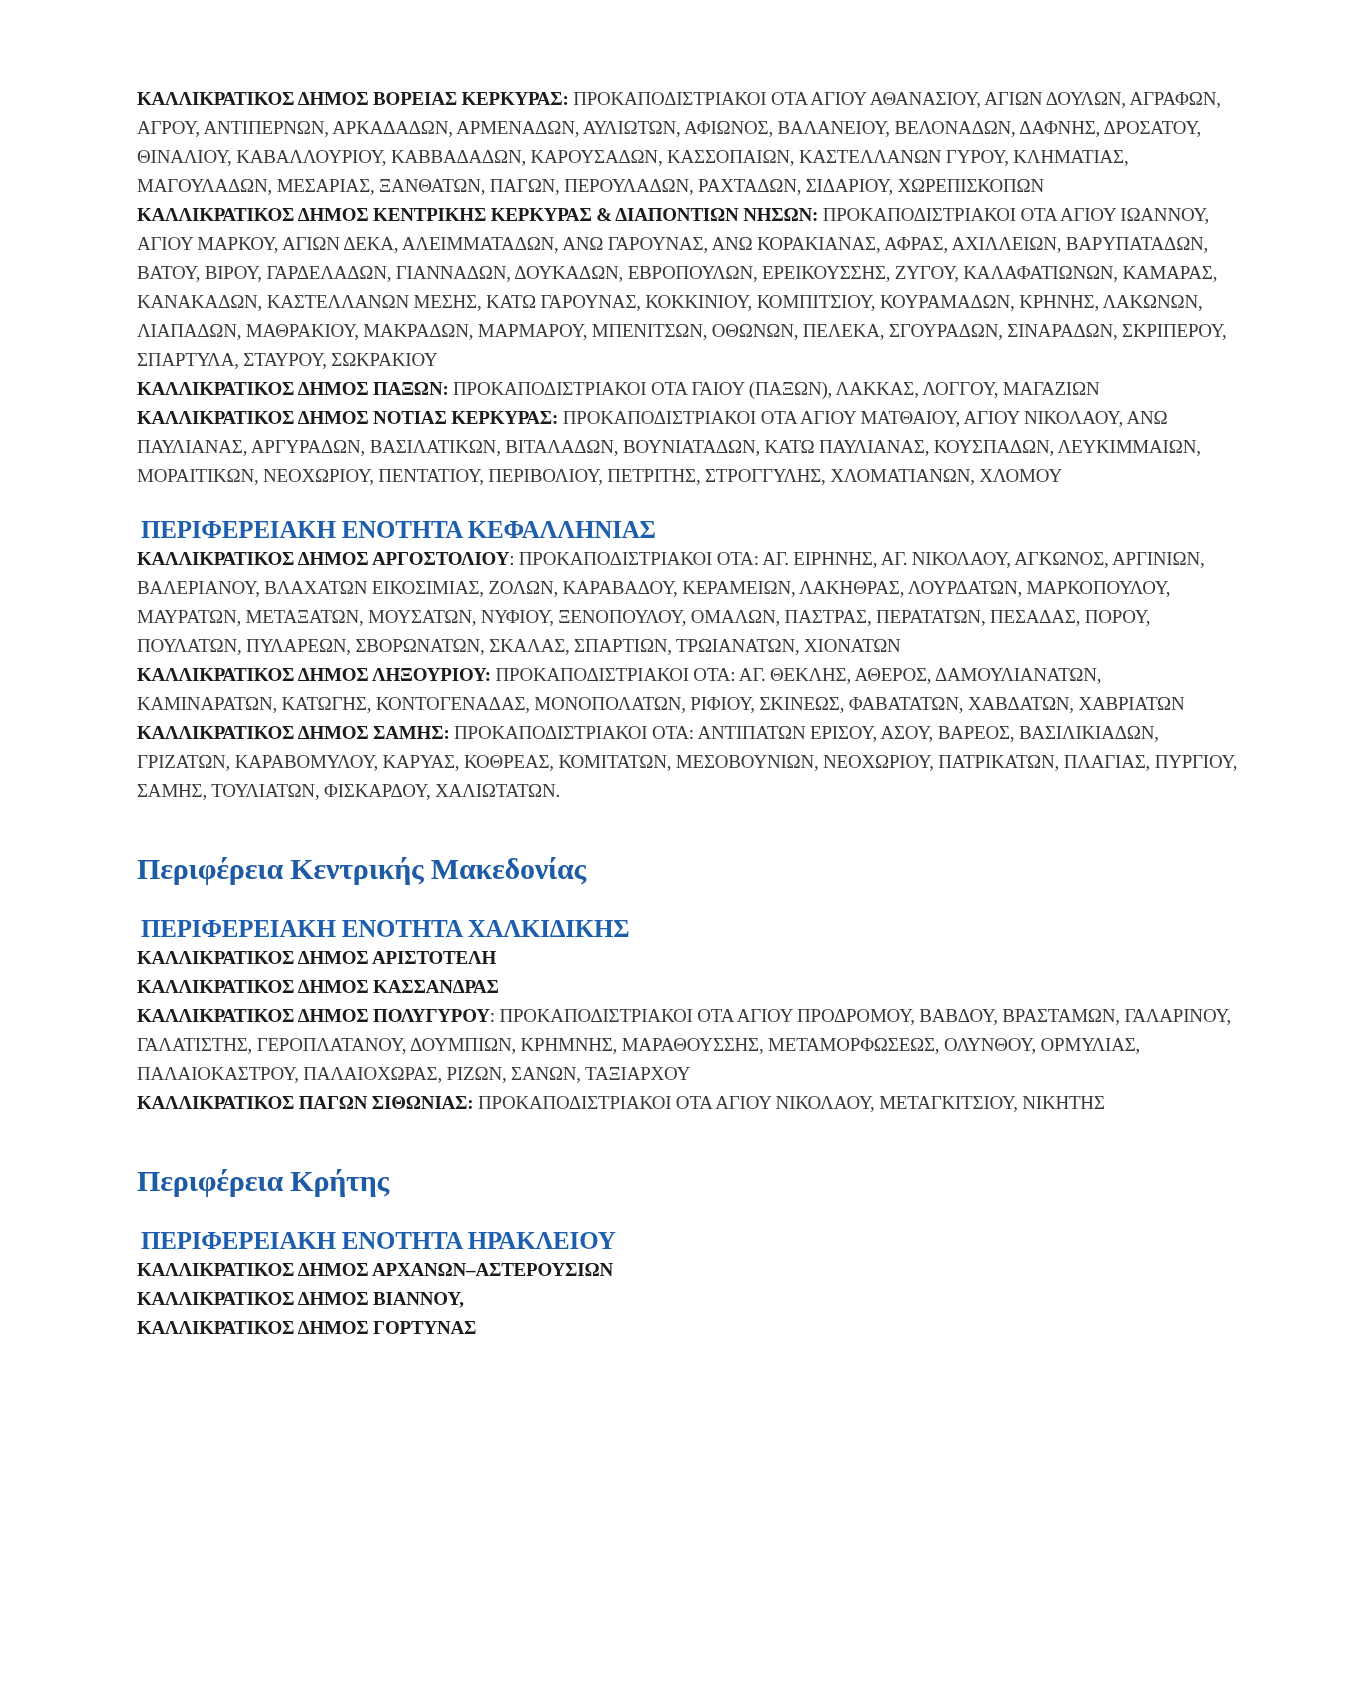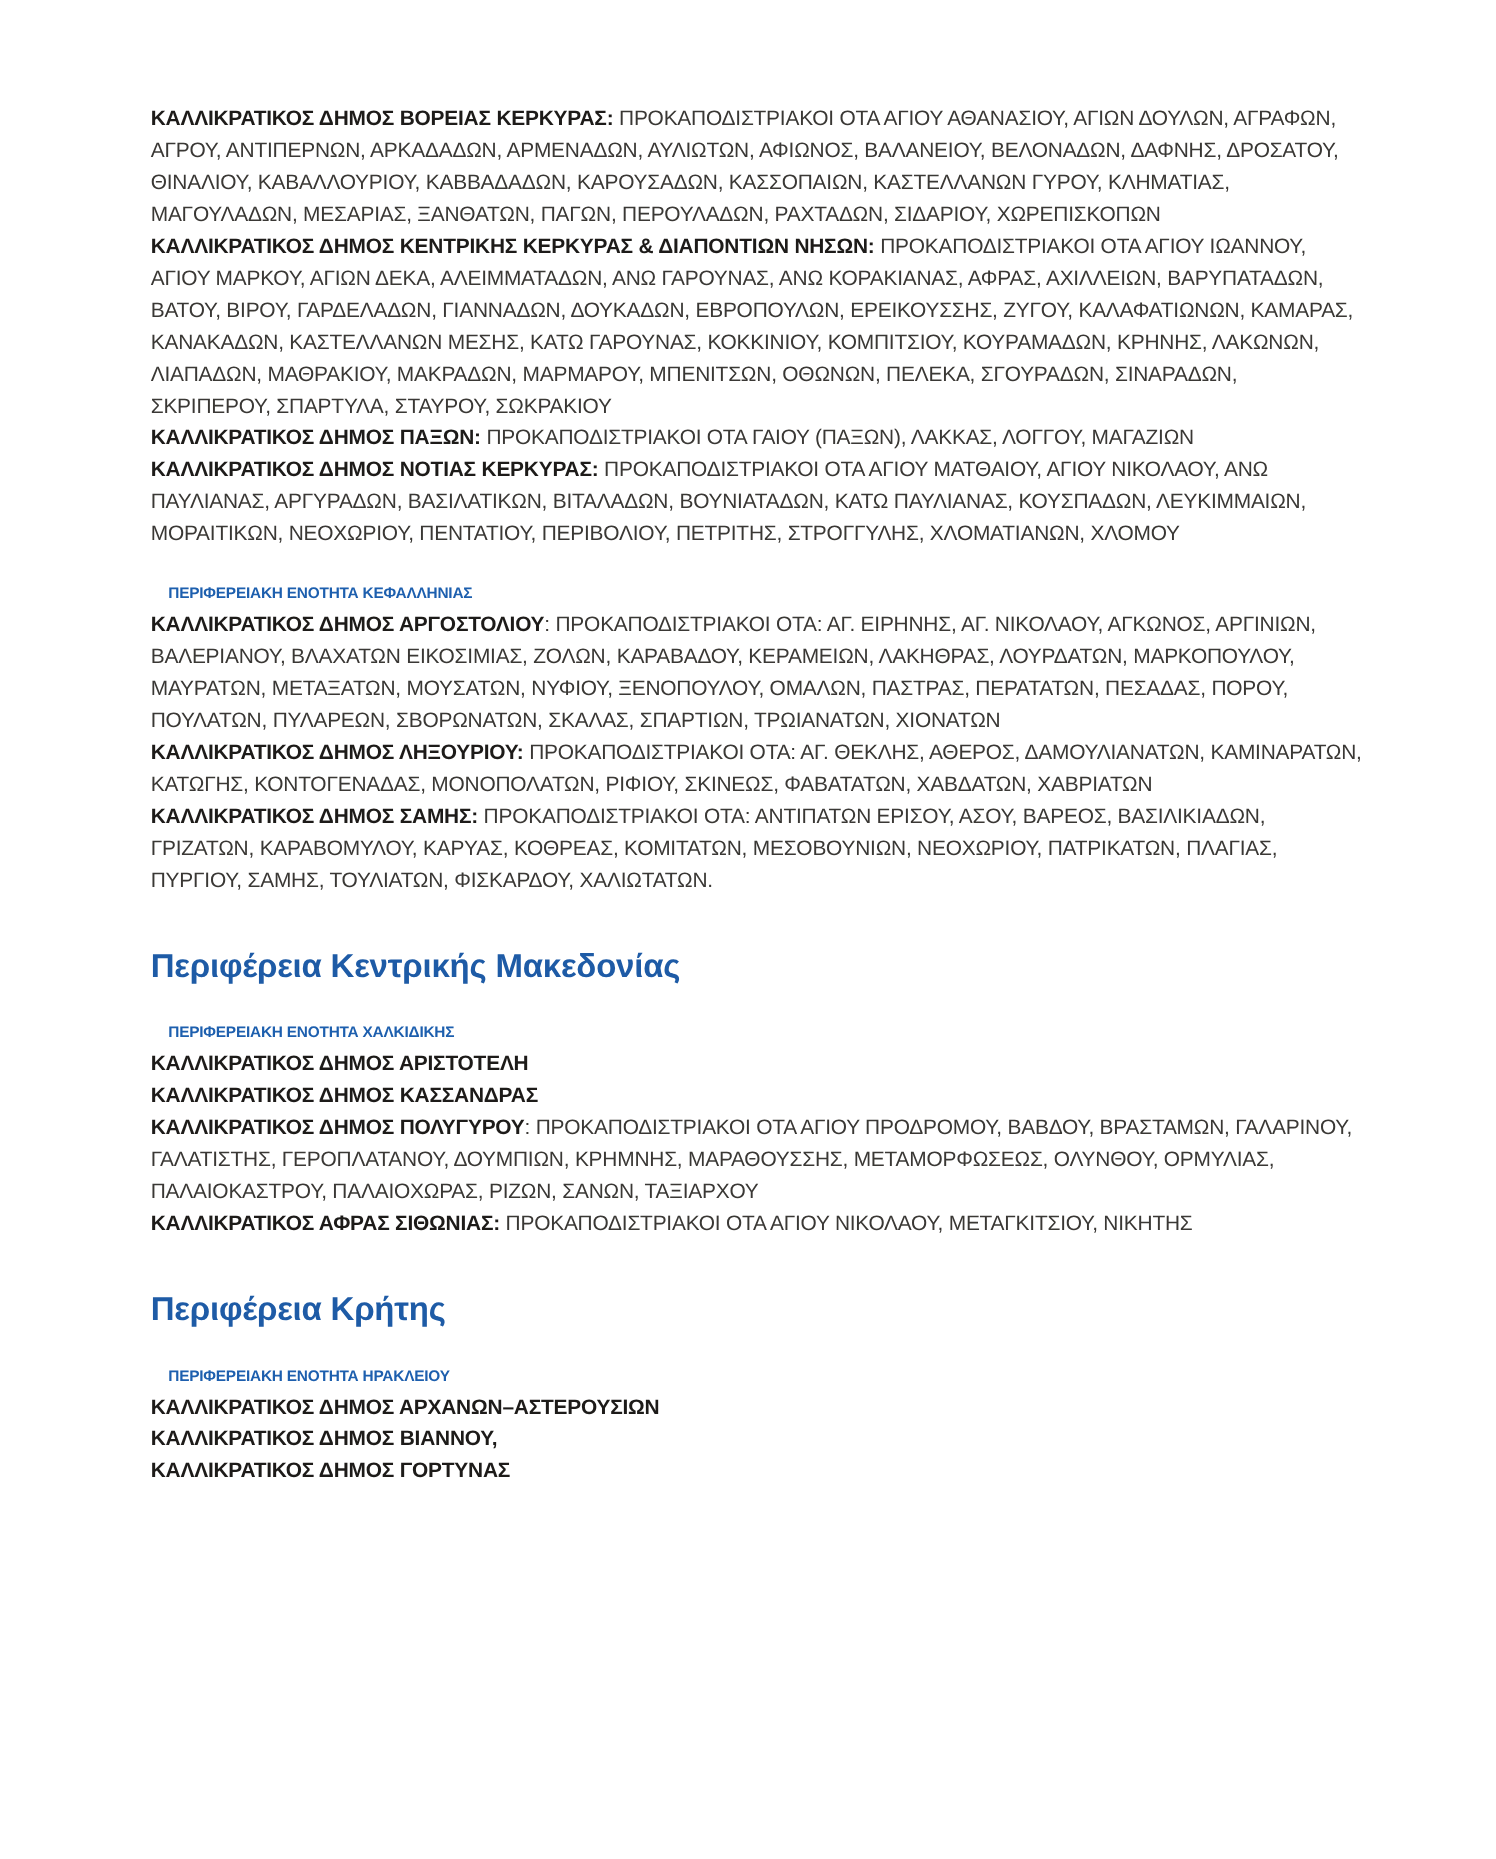--- a/index.html
+++ b/index.html
@@ -11,37 +11,38 @@
     position: relative;
     width: 1360px;
     height: 1690px;
     background: #ffffff;
     overflow: hidden;
     font-family: "Liberation Sans", "DejaVu Sans", sans-serif;
   }
   .content {
     position: absolute;
     left: 137px;
-    top: 94px;
+    top: 84px;
     width: 1102px;
+    font-family: Liberation Serif, serif;
   }
   p.entry {
     margin: 0;
     font-size: 19px;
     line-height: 29px;
     letter-spacing: -0.2px;
     color: #3a3835;
   }
   p.entry b {
     color: #1d1b19;
     font-weight: bold;
   }
   .section-heading {
-    margin: 25px 0 0 16px;
-    font-size: 14px;
+    margin: 25px 0 0 4px;
+    font-size: 25px;
     line-height: 29px;
     font-weight: bold;
     color: #1d5fae;
     letter-spacing: -0.2px;
   }
   .section-heading.first-after-region {
     margin-top: 24px;
   }
   .region-heading {
     margin: 45px 0 27px 0;
@@ -67,21 +68,21 @@
     <p class="entry"><b>ΚΑΛΛΙΚΡΑΤΙΚΟΣ ΔΗΜΟΣ ΑΡΓΟΣΤΟΛΙΟΥ</b><span>: ΠΡΟΚΑΠΟΔΙΣΤΡΙΑΚΟΙ ΟΤΑ: ΑΓ. ΕΙΡΗΝΗΣ, ΑΓ. ΝΙΚΟΛΑΟΥ, ΑΓΚΩΝΟΣ, ΑΡΓΙΝΙΩΝ, ΒΑΛΕΡΙΑΝΟΥ, ΒΛΑΧΑΤΩΝ ΕΙΚΟΣΙΜΙΑΣ, ΖΟΛΩΝ, ΚΑΡΑΒΑΔΟΥ, ΚΕΡΑΜΕΙΩΝ, ΛΑΚΗΘΡΑΣ, ΛΟΥΡΔΑΤΩΝ, ΜΑΡΚΟΠΟΥΛΟΥ, ΜΑΥΡΑΤΩΝ, ΜΕΤΑΞΑΤΩΝ, ΜΟΥΣΑΤΩΝ, ΝΥΦΙΟΥ, ΞΕΝΟΠΟΥΛΟΥ, ΟΜΑΛΩΝ, ΠΑΣΤΡΑΣ, ΠΕΡΑΤΑΤΩΝ, ΠΕΣΑΔΑΣ, ΠΟΡΟΥ, ΠΟΥΛΑΤΩΝ, ΠΥΛΑΡΕΩΝ, ΣΒΟΡΩΝΑΤΩΝ, ΣΚΑΛΑΣ, ΣΠΑΡΤΙΩΝ, ΤΡΩΙΑΝΑΤΩΝ, ΧΙΟΝΑΤΩΝ</span></p>
     <p class="entry"><b>ΚΑΛΛΙΚΡΑΤΙΚΟΣ ΔΗΜΟΣ ΛΗΞΟΥΡΙΟΥ:</b><span> ΠΡΟΚΑΠΟΔΙΣΤΡΙΑΚΟΙ ΟΤΑ: ΑΓ. ΘΕΚΛΗΣ, ΑΘΕΡΟΣ, ΔΑΜΟΥΛΙΑΝΑΤΩΝ, ΚΑΜΙΝΑΡΑΤΩΝ, ΚΑΤΩΓΗΣ, ΚΟΝΤΟΓΕΝΑΔΑΣ, ΜΟΝΟΠΟΛΑΤΩΝ, ΡΙΦΙΟΥ, ΣΚΙΝΕΩΣ, ΦΑΒΑΤΑΤΩΝ, ΧΑΒΔΑΤΩΝ, ΧΑΒΡΙΑΤΩΝ</span></p>
     <p class="entry"><b>ΚΑΛΛΙΚΡΑΤΙΚΟΣ ΔΗΜΟΣ ΣΑΜΗΣ:</b><span> ΠΡΟΚΑΠΟΔΙΣΤΡΙΑΚΟΙ ΟΤΑ: ΑΝΤΙΠΑΤΩΝ ΕΡΙΣΟΥ, ΑΣΟΥ, ΒΑΡΕΟΣ, ΒΑΣΙΛΙΚΙΑΔΩΝ, ΓΡΙΖΑΤΩΝ, ΚΑΡΑΒΟΜΥΛΟΥ, ΚΑΡΥΑΣ, ΚΟΘΡΕΑΣ, ΚΟΜΙΤΑΤΩΝ, ΜΕΣΟΒΟΥΝΙΩΝ, ΝΕΟΧΩΡΙΟΥ, ΠΑΤΡΙΚΑΤΩΝ, ΠΛΑΓΙΑΣ, ΠΥΡΓΙΟΥ, ΣΑΜΗΣ, ΤΟΥΛΙΑΤΩΝ, ΦΙΣΚΑΡΔΟΥ, ΧΑΛΙΩΤΑΤΩΝ.</span></p>
 
     <p class="region-heading">Περιφέρεια Κεντρικής Μακεδονίας</p>
 
     <p class="section-heading first-after-region">ΠΕΡΙΦΕΡΕΙΑΚΗ ΕΝΟΤΗΤΑ ΧΑΛΚΙΔΙΚΗΣ</p>
     <p class="entry"><b>ΚΑΛΛΙΚΡΑΤΙΚΟΣ ΔΗΜΟΣ ΑΡΙΣΤΟΤΕΛΗ</b><span></span></p>
     <p class="entry"><b>ΚΑΛΛΙΚΡΑΤΙΚΟΣ ΔΗΜΟΣ ΚΑΣΣΑΝΔΡΑΣ</b><span></span></p>
     <p class="entry"><b>ΚΑΛΛΙΚΡΑΤΙΚΟΣ ΔΗΜΟΣ ΠΟΛΥΓΥΡΟΥ</b><span>: ΠΡΟΚΑΠΟΔΙΣΤΡΙΑΚΟΙ ΟΤΑ ΑΓΙΟΥ ΠΡΟΔΡΟΜΟΥ, ΒΑΒΔΟΥ, ΒΡΑΣΤΑΜΩΝ, ΓΑΛΑΡΙΝΟΥ, ΓΑΛΑΤΙΣΤΗΣ, ΓΕΡΟΠΛΑΤΑΝΟΥ, ΔΟΥΜΠΙΩΝ, ΚΡΗΜΝΗΣ, ΜΑΡΑΘΟΥΣΣΗΣ, ΜΕΤΑΜΟΡΦΩΣΕΩΣ, ΟΛΥΝΘΟΥ, ΟΡΜΥΛΙΑΣ, ΠΑΛΑΙΟΚΑΣΤΡΟΥ, ΠΑΛΑΙΟΧΩΡΑΣ, ΡΙΖΩΝ, ΣΑΝΩΝ, ΤΑΞΙΑΡΧΟΥ</span></p>
-    <p class="entry"><b>ΚΑΛΛΙΚΡΑΤΙΚΟΣ ΑΦΡΑΣ ΣΙΘΩΝΙΑΣ:</b><span> ΠΡΟΚΑΠΟΔΙΣΤΡΙΑΚΟΙ ΟΤΑ ΑΓΙΟΥ ΝΙΚΟΛΑΟΥ, ΜΕΤΑΓΚΙΤΣΙΟΥ, ΝΙΚΗΤΗΣ</span></p>
+    <p class="entry"><b>ΚΑΛΛΙΚΡΑΤΙΚΟΣ ΠΑΓΩΝ ΣΙΘΩΝΙΑΣ:</b><span> ΠΡΟΚΑΠΟΔΙΣΤΡΙΑΚΟΙ ΟΤΑ ΑΓΙΟΥ ΝΙΚΟΛΑΟΥ, ΜΕΤΑΓΚΙΤΣΙΟΥ, ΝΙΚΗΤΗΣ</span></p>
 
     <p class="region-heading">Περιφέρεια Κρήτης</p>
 
     <p class="section-heading first-after-region">ΠΕΡΙΦΕΡΕΙΑΚΗ ΕΝΟΤΗΤΑ ΗΡΑΚΛΕΙΟΥ</p>
     <p class="entry"><b>ΚΑΛΛΙΚΡΑΤΙΚΟΣ ΔΗΜΟΣ ΑΡΧΑΝΩΝ–ΑΣΤΕΡΟΥΣΙΩΝ</b><span></span></p>
     <p class="entry"><b>ΚΑΛΛΙΚΡΑΤΙΚΟΣ ΔΗΜΟΣ ΒΙΑΝΝΟΥ,</b><span></span></p>
     <p class="entry"><b>ΚΑΛΛΙΚΡΑΤΙΚΟΣ ΔΗΜΟΣ ΓΟΡΤΥΝΑΣ</b><span></span></p>
 
   </div>
 </div>

